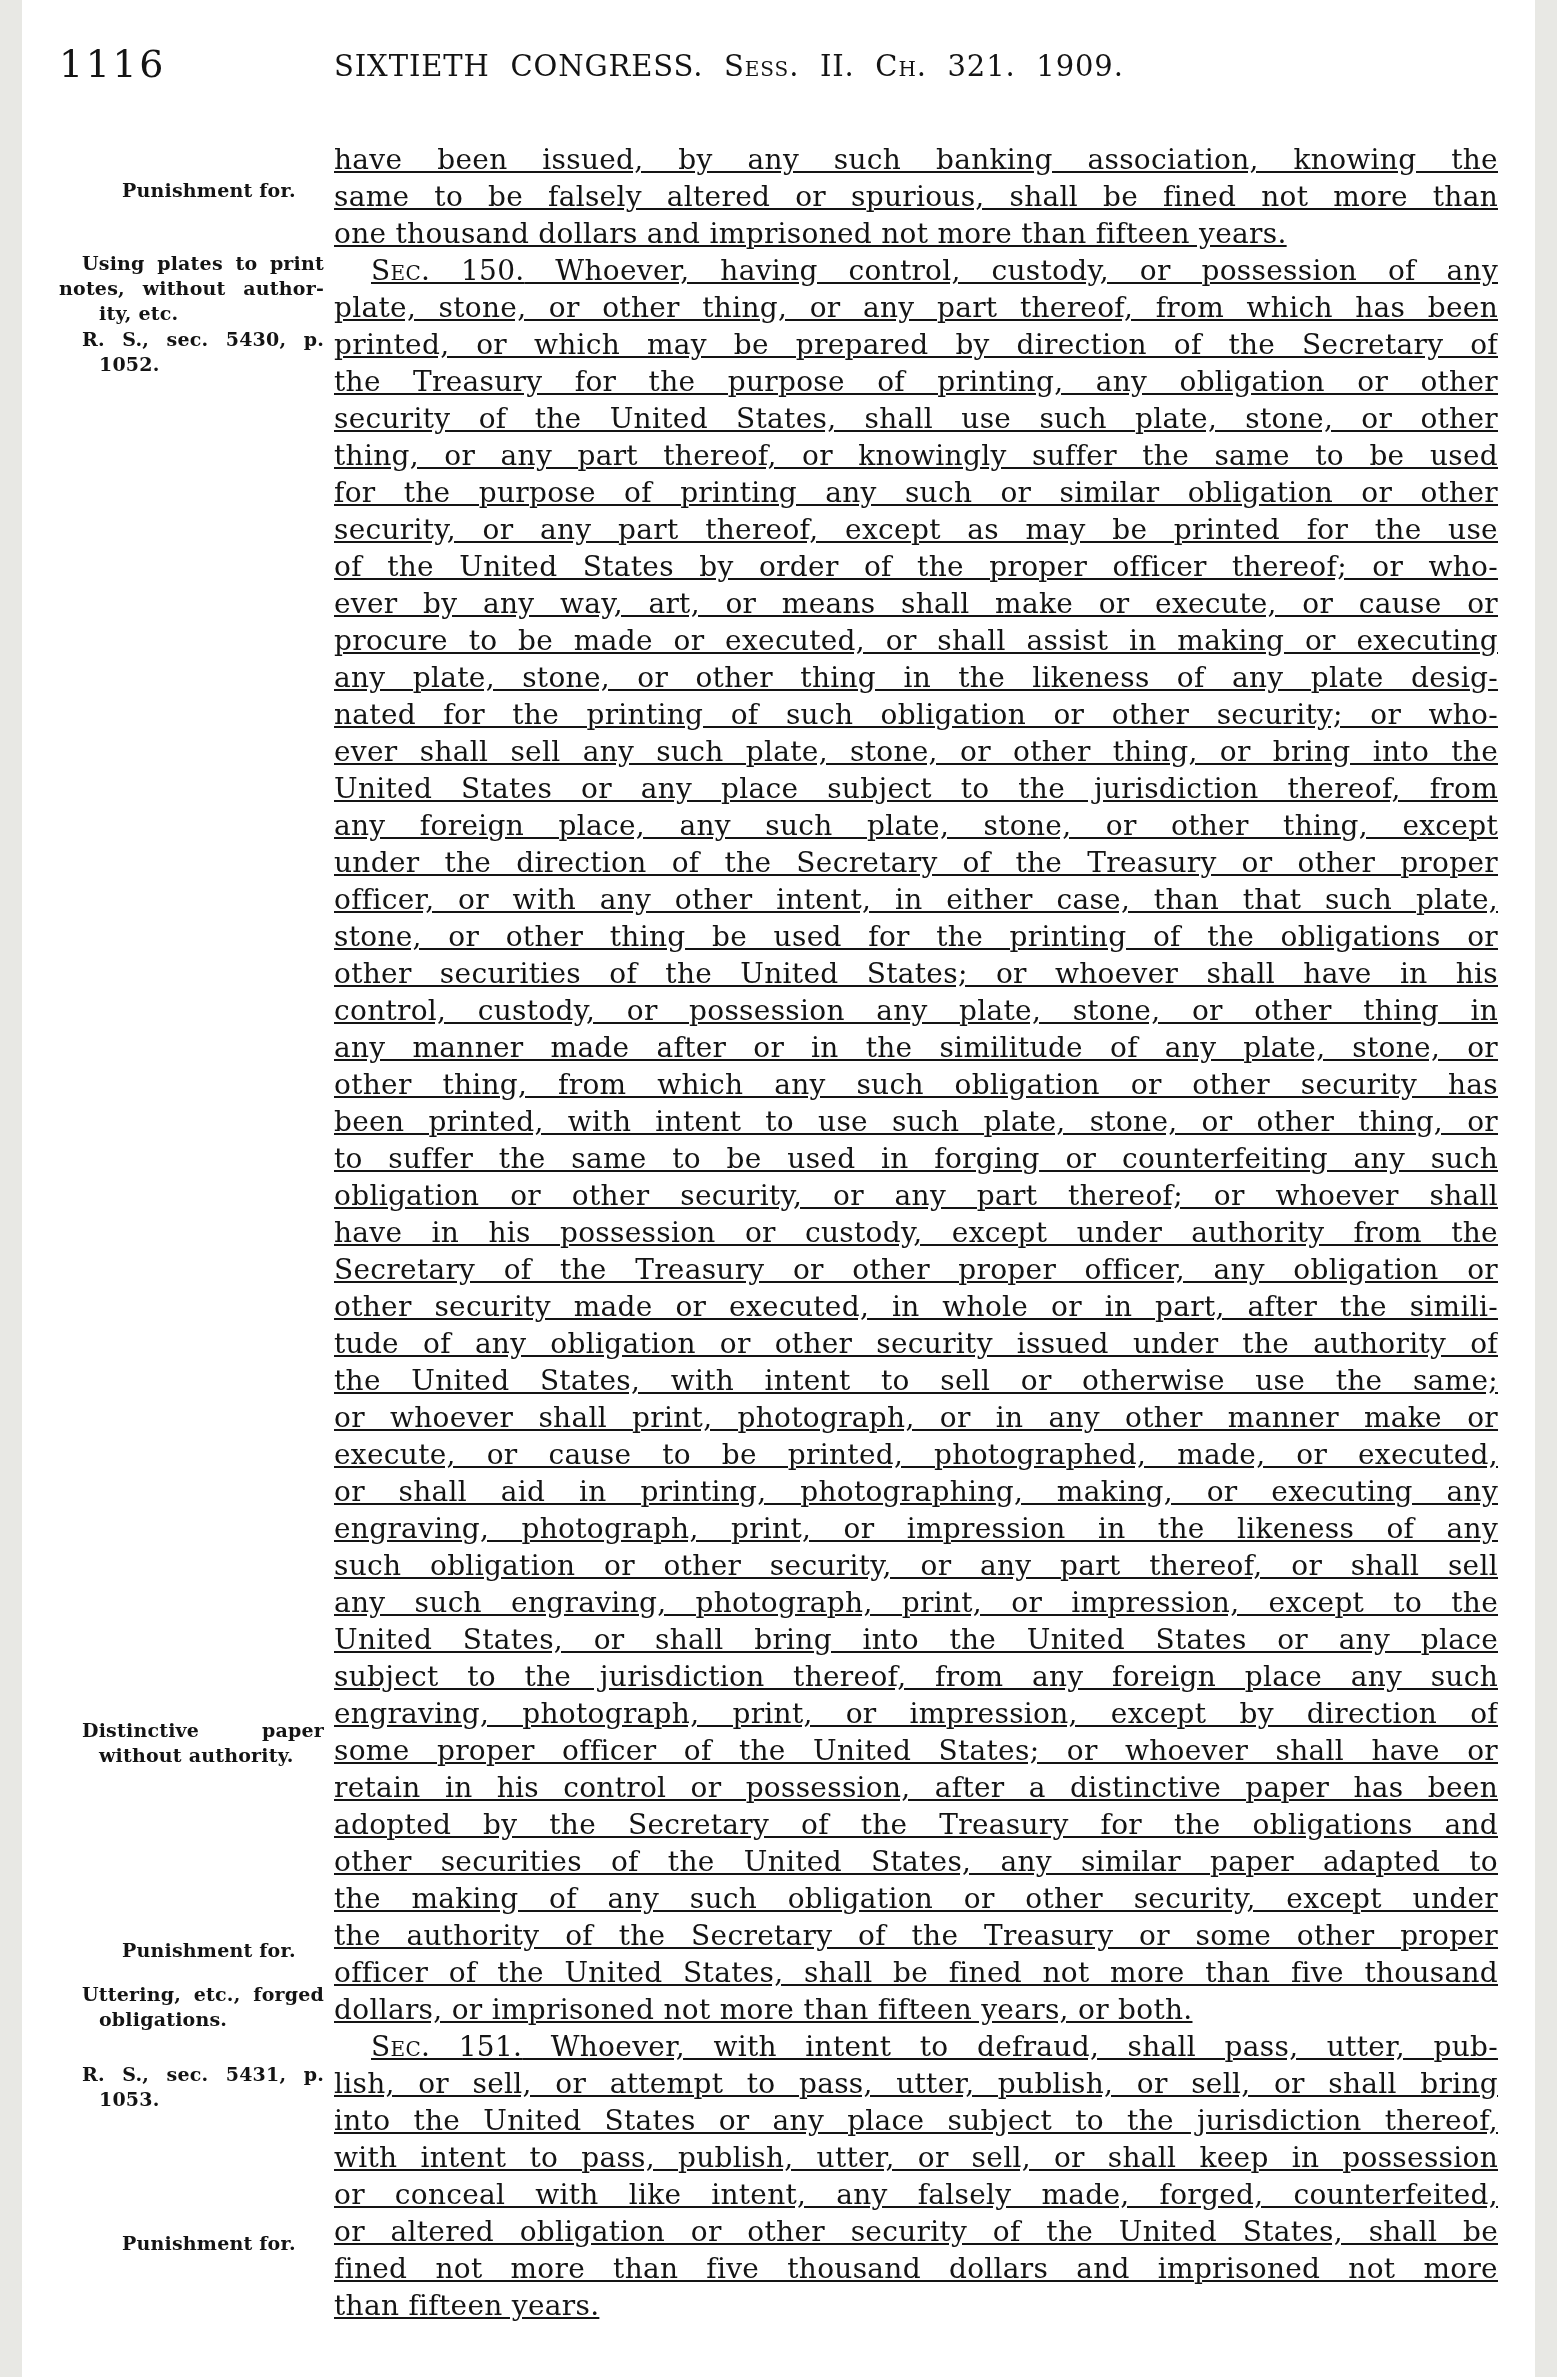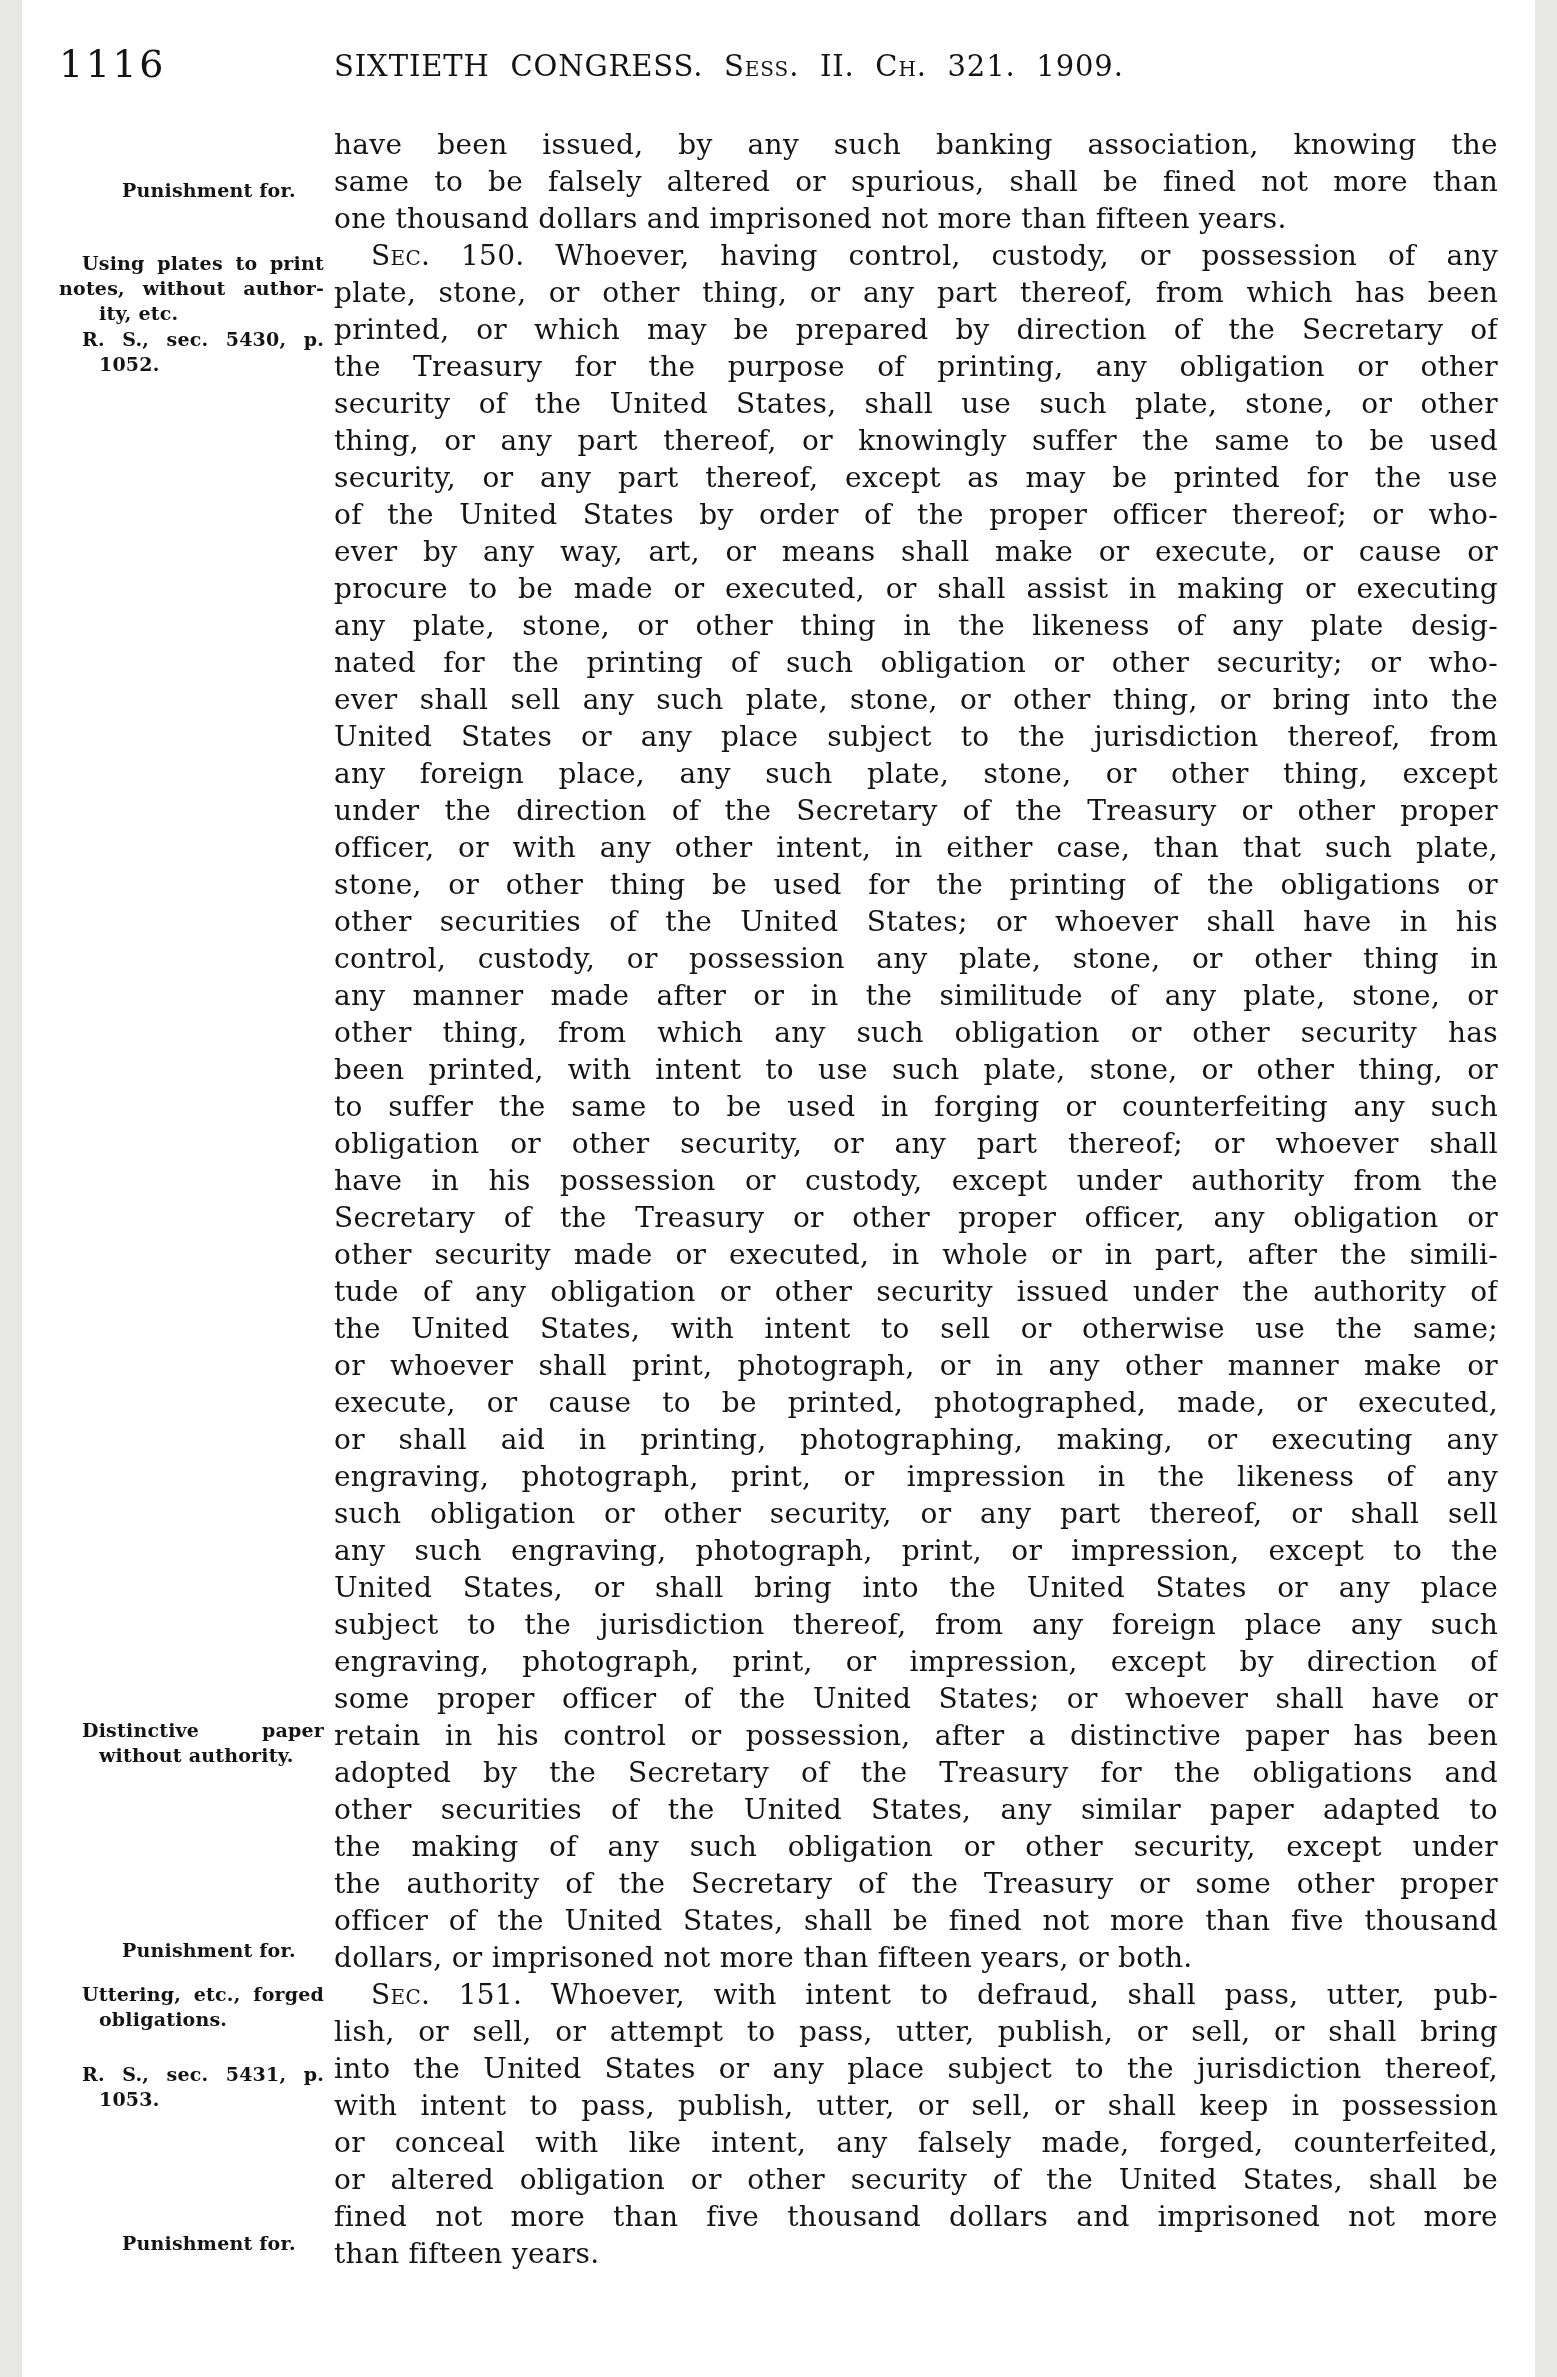--- a/index.html
+++ b/index.html
@@ -41,22 +41,23 @@
     line-height: 25px;
     font-weight: bold;
     letter-spacing: 0.2px;
   }
   .note-line { text-align: justify; text-align-last: justify; }
   .note-line:first-child { text-indent: 23px; }
   .note-line:last-child { text-align-last: left; margin-left: 40px; }
   .body-text {
     position: absolute;
     left: 312px;
-    top: 126px;
+    top: 141px;
     width: 1164px;
+    text-decoration: underline;
   }
   .body-line {
     height: 37px;
     line-height: 37px;
     font-size: 28px;
     letter-spacing: 0.3px;
     text-align: justify;
     text-align-last: justify;
     overflow: hidden;
     white-space: nowrap;
@@ -106,20 +107,21 @@
   <div class="body-text">
       <div class="body-line">have been issued, by any such banking association, knowing the</div>
       <div class="body-line">same to be falsely altered or spurious, shall be fined not more than</div>
       <div class="body-line last">one thousand dollars and imprisoned not more than fifteen years.</div>
       <div class="body-line indent-first"><span class="smallcaps">Sec. 150.</span> Whoever, having control, custody, or possession of any</div>
       <div class="body-line">plate, stone, or other thing, or any part thereof, from which has been</div>
       <div class="body-line">printed, or which may be prepared by direction of the Secretary of</div>
       <div class="body-line">the Treasury for the purpose of printing, any obligation or other</div>
       <div class="body-line">security of the United States, shall use such plate, stone, or other</div>
       <div class="body-line">thing, or any part thereof, or knowingly suffer the same to be used</div>
+      <div class="body-line">for the purpose of printing any such or similar obligation or other</div>
       <div class="body-line">security, or any part thereof, except as may be printed for the use</div>
       <div class="body-line">of the United States by order of the proper officer thereof; or who-</div>
       <div class="body-line">ever by any way, art, or means shall make or execute, or cause or</div>
       <div class="body-line">procure to be made or executed, or shall assist in making or executing</div>
       <div class="body-line">any plate, stone, or other thing in the likeness of any plate desig-</div>
       <div class="body-line">nated for the printing of such obligation or other security; or who-</div>
       <div class="body-line">ever shall sell any such plate, stone, or other thing, or bring into the</div>
       <div class="body-line">United States or any place subject to the jurisdiction thereof, from</div>
       <div class="body-line">any foreign place, any such plate, stone, or other thing, except</div>
       <div class="body-line">under the direction of the Secretary of the Treasury or other proper</div>

